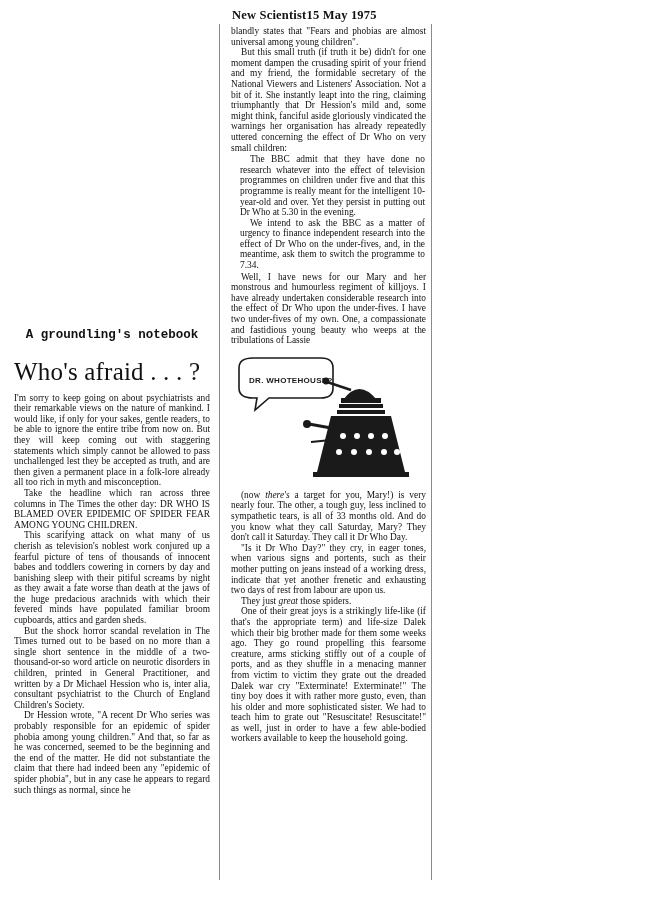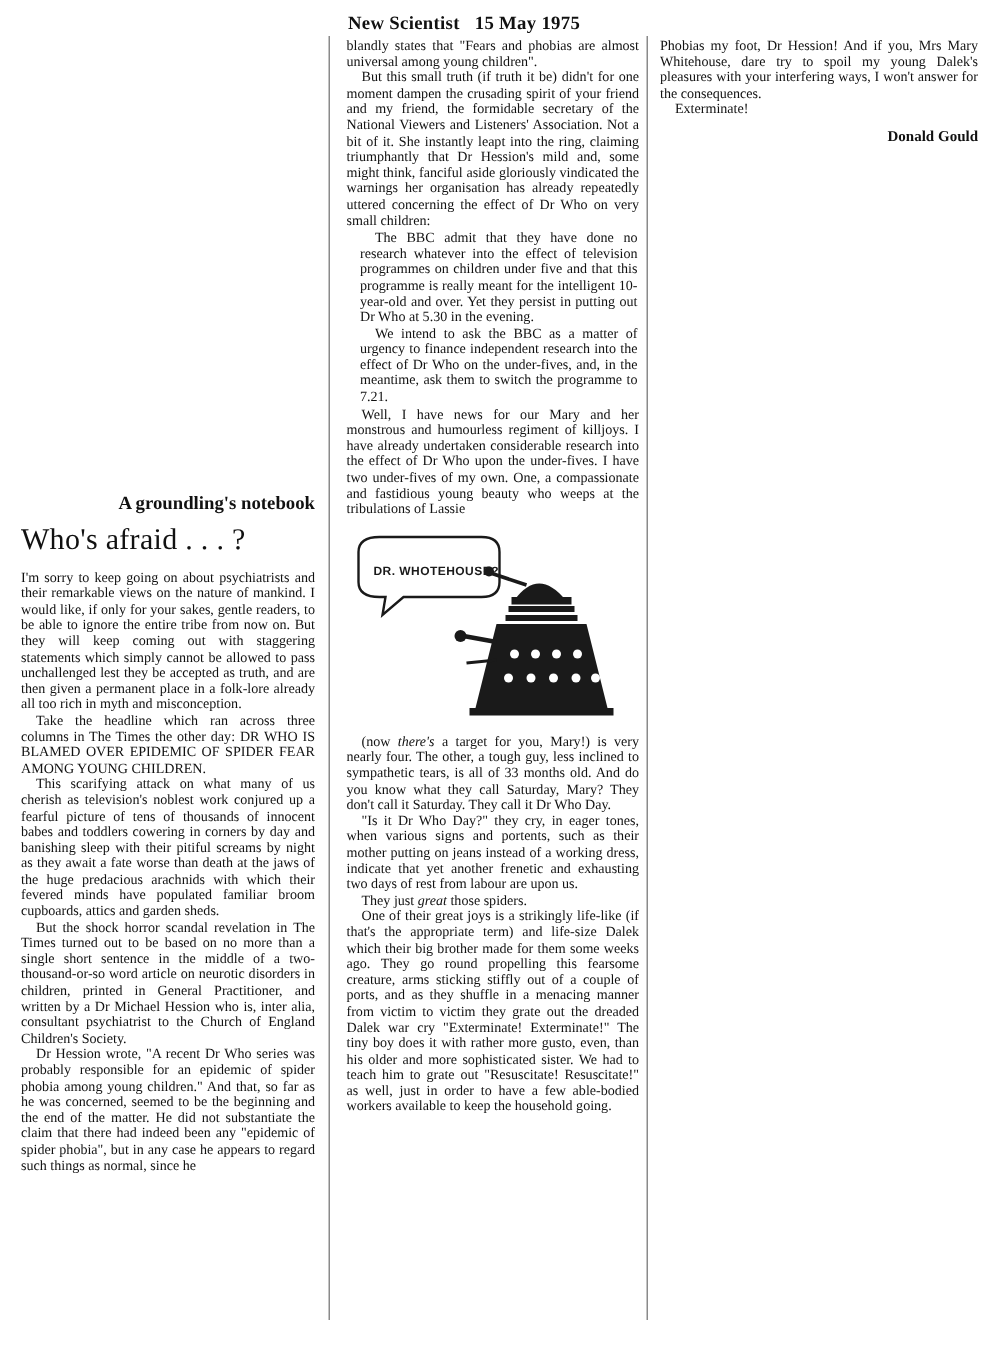--- a/index.html
+++ b/index.html
@@ -24,47 +24,46 @@
   .masthead {
     position: absolute;
     top: 8px;
     left: 232px;
     font-family: "Liberation Serif", serif;
     font-weight: bold;
     font-size: 12.5px;
     letter-spacing: 0.2px;
   }
   .masthead .date {
-    margin-left: 10px;
   }
   
   .col {
     position: absolute;
     font-size: 9.4px;
     line-height: 10.6px;
     text-align: justify;
     text-justify: inter-word;
     -webkit-hyphens: auto;
     hyphens: auto;
   }
   .col1 { left: 14px;  width: 196px; top: 330px; }
   .col2 { left: 231px; width: 195px; top: 26px; }
   .col3 { left: 440px; width: 212px; top: 26px; }
 
   .kicker {
-    font-family: Liberation Serif, serif;
+    font-family: Liberation Mono, monospace;
     font-weight: bold;
     font-size: 12.5px;
-    margin: 0 0 6px 0;
-    text-align: right;
+    margin: 0 0 18px 0;
+    text-align: center;
   }
   .headline {
     font-family: "Liberation Serif", serif;
     font-weight: normal;
-    font-size: 20px;
+    font-size: 25px;
     line-height: 26px;
     margin: 0 0 8px 0;
     text-align: left;
     letter-spacing: 0.2px;
   }
   p {
     margin: 0;
     text-indent: 10px;
   }
   p.first {
@@ -139,21 +138,21 @@
     <p>But the shock horror scandal revelation in The Times turned out to be based on no more than a single short sentence in the middle of a two-thousand-or-so word article on neurotic disorders in children, printed in General Practitioner, and written by a Dr Michael Hession who is, inter alia, consultant psychiatrist to the Church of England Children's Society.</p>
     <p>Dr Hession wrote, "A recent Dr Who series was probably responsible for an epidemic of spider phobia among young children." And that, so far as he was concerned, seemed to be the beginning and the end of the matter. He did not substantiate the claim that there had indeed been any "epidemic of spider phobia", but in any case he appears to regard such things as normal, since he</p>
   </div>
 
   <div class="col col2">
     <p class="first">blandly states that "Fears and phobias are almost universal among young children".</p>
     <p>But this small truth (if truth it be) didn't for one moment dampen the crusading spirit of your friend and my friend, the formidable secretary of the National Viewers and Listeners' Association. Not a bit of it. She instantly leapt into the ring, claiming triumphantly that Dr Hession's mild and, some might think, fanciful aside gloriously vindicated the warnings her organisation has already repeatedly uttered concerning the effect of Dr Who on very small children:</p>
 
     <div class="blockquote">
       <p>The BBC admit that they have done no research whatever into the effect of television programmes on children under five and that this programme is really meant for the intelligent 10-year-old and over. Yet they persist in putting out Dr Who at 5.30 in the evening.</p>
-      <p>We intend to ask the BBC as a matter of urgency to finance independent research into the effect of Dr Who on the under-fives, and, in the meantime, ask them to switch the programme to 7.21.</p>
+      <p>We intend to ask the BBC as a matter of urgency to finance independent research into the effect of Dr Who on the under-fives, and, in the meantime, ask them to switch the programme to 7.34.</p>
     </div>
 
     <p>Well, I have news for our Mary and her monstrous and humourless regiment of killjoys. I have already undertaken considerable research into the effect of Dr Who upon the under-fives. I have two under-fives of my own. One, a compassionate and fastidious young beauty who weeps at the tribulations of Lassie</p>
 
     <div class="cartoon">
       <svg width="195" height="130" viewBox="0 0 195 130" xmlns="http://www.w3.org/2000/svg">
 
         <path d="M8 14 q0 -10 14 -10 h68 q12 0 12 10 v20 q0 10 -12 10 h-52 l-14 12 2 -12 h-4 q-14 0 -14 -10 z" fill="#ffffff" stroke="#1a1a1a" stroke-width="1.6"></path>
         <text class="speech-text" x="18" y="29" fill="#1a1a1a">DR. WHOTEHOUSE?</text>
 
@@ -185,19 +184,14 @@
         <line x1="100" y1="86" x2="80" y2="88" stroke="#1a1a1a" stroke-width="2"></line>
       </svg>
     </div>
 
     <p>(now <em>there's</em> a target for you, Mary!) is very nearly four. The other, a tough guy, less inclined to sympathetic tears, is all of 33 months old. And do you know what they call Saturday, Mary? They don't call it Saturday. They call it Dr Who Day.</p>
     <p>"Is it Dr Who Day?" they cry, in eager tones, when various signs and portents, such as their mother putting on jeans instead of a working dress, indicate that yet another frenetic and exhausting two days of rest from labour are upon us.</p>
     <p>They just <em>great</em> those spiders.</p>
     <p>One of their great joys is a strikingly life-like (if that's the appropriate term) and life-size Dalek which their big brother made for them some weeks ago. They go round propelling this fearsome creature, arms sticking stiffly out of a couple of ports, and as they shuffle in a menacing manner from victim to victim they grate out the dreaded Dalek war cry "Exterminate! Exterminate!" The tiny boy does it with rather more gusto, even, than his older and more sophisticated sister. We had to teach him to grate out "Resuscitate! Resuscitate!" as well, just in order to have a few able-bodied workers available to keep the household going.</p>
   </div>
 
-  <div class="col col3">
-    <p class="first">Phobias my foot, Dr Hession! And if you, Mrs Mary Whitehouse, dare try to spoil my young Dalek's pleasures with your interfering ways, I won't answer for the consequences.</p>
-    <p>Exterminate!</p>
-    <div class="signature">Donald Gould</div>
-  </div>
 
 </div>
 
 </body></html>

